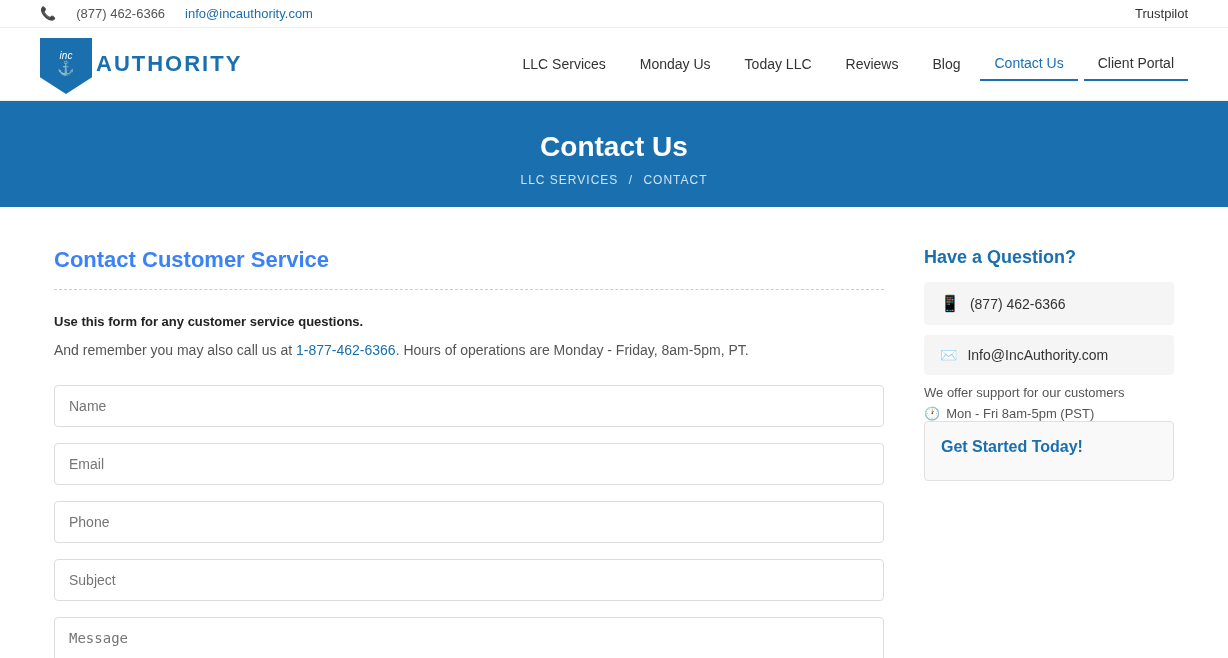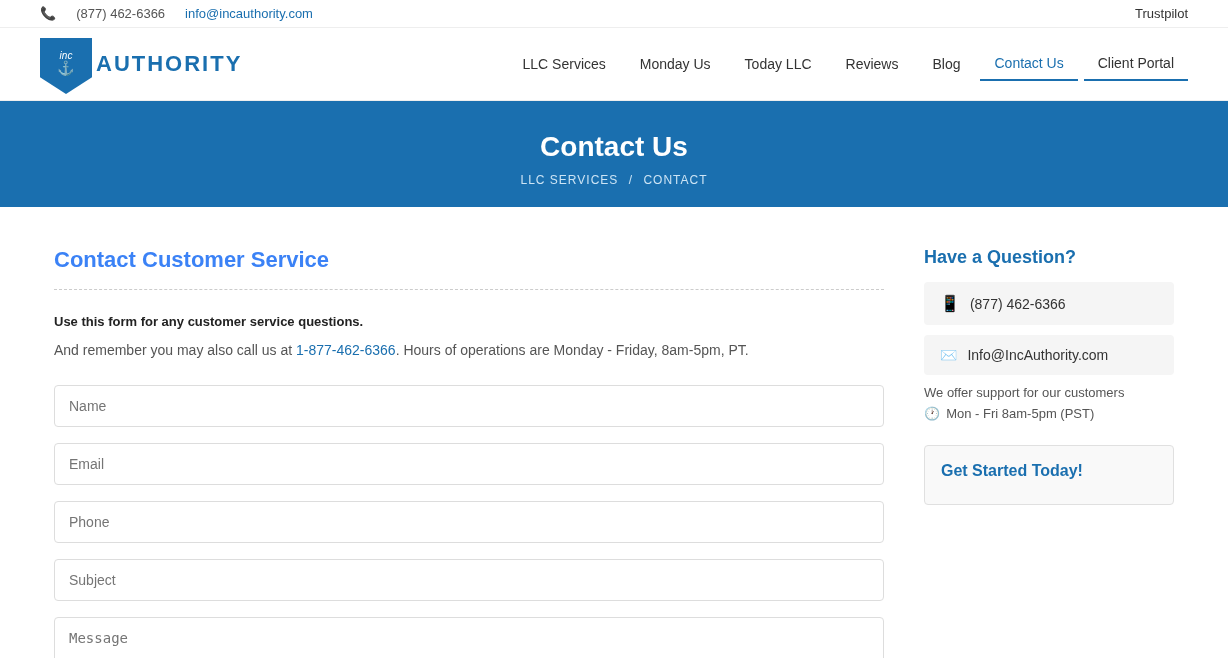--- a/index.html
+++ b/index.html
@@ -120,21 +120,21 @@
       color: #999;
       margin-bottom: 16px;
       outline: none;
     }
     textarea.form-field {
       min-height: 80px;
       resize: vertical;
     }
 
     
-    .sidebar-section { margin-bottom: 24px; }
+    .sidebar-section { }
     .sidebar-title {
       color: #1a6faf;
       font-size: 18px;
       font-weight: bold;
       margin-bottom: 14px;
     }
     .contact-card {
       background: #f5f5f5;
       border-radius: 4px;
       padding: 12px 16px;

